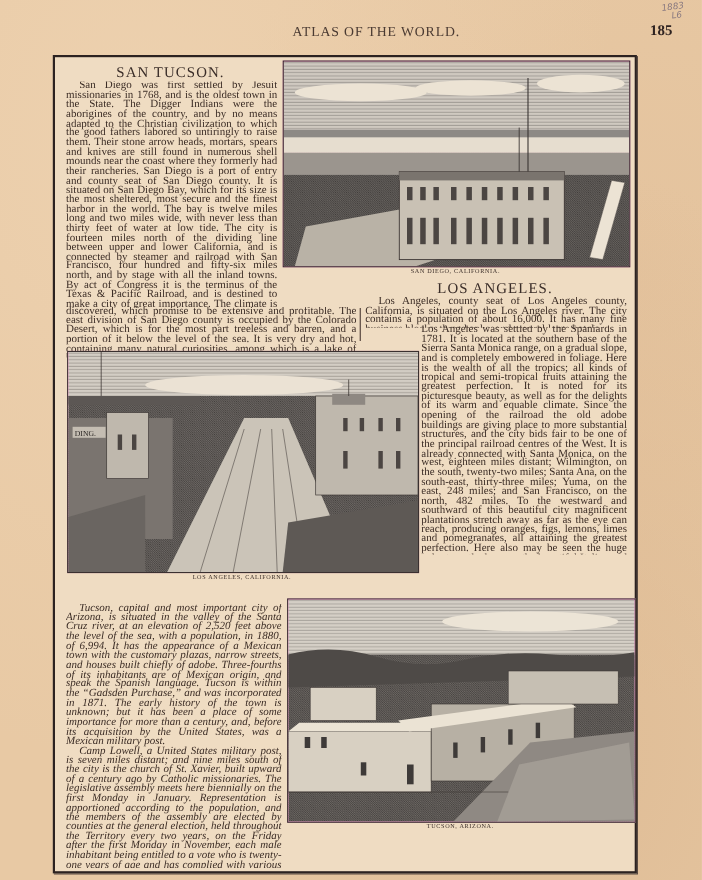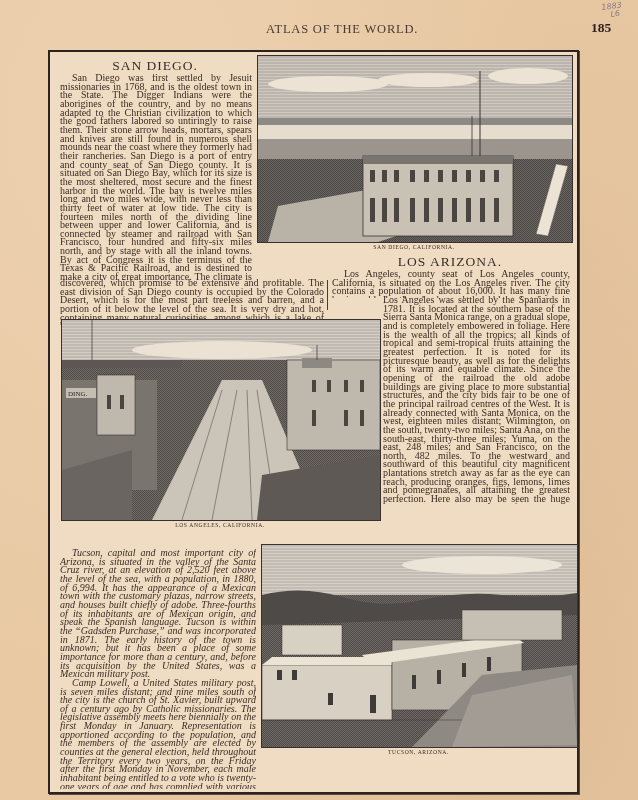--- a/index.html
+++ b/index.html
@@ -66,21 +66,21 @@
   <span class="page-number">185</span>
 </div>
 <div class="handnote">
   <div>1883</div>
   <div style="padding-left:8px">L6</div>
 </div>
 
 <div class="frame">
   <div class="frame-inner">
 
-    <div class="section-title" style="left:10px; top:6px; width:190px;">SAN DIEGO.</div>
+    <div class="section-title" style="left:10px; top:6px; width:190px;">SAN TUCSON.</div>
     <div class="body-text" style="left:10px; top:22px; width:192px; height:206px; overflow:hidden;">
       <p>San Diego was first settled by Jesuit missionaries in 1768, and is the oldest town in the State. The Digger Indians were the aborigines of the country, and by no means adapted to the Christian civilization to which the good fathers labored so untiringly to raise them. Their stone arrow heads, mortars, spears and knives are still found in numerous shell mounds near the coast where they formerly had their rancheries. San Diego is a port of entry and county seat of San Diego county. It is situated on San Diego Bay, which for its size is the most sheltered, most secure and the finest harbor in the world. The bay is twelve miles long and two miles wide, with never less than thirty feet of water at low tide. The city is fourteen miles north of the dividing line between upper and lower California, and is connected by steamer and railroad with San Francisco, four hundred and fifty-six miles north, and by stage with all the inland towns. By act of Congress it is the terminus of the Texas &amp; Pacific Railroad, and is destined to make a city of great importance. The climate is remarkably equable, the thermometer rarely rising to eighty degrees Fahrenheit or sinking to the freezing point. At present the city has a population of about 5,000, and rapidly increasing. The country surrounding is well timbered and well watered, producing large crops of all kinds of grain, fruit and vegetables. Gold, silver and tin ores have recently been</p>
     </div>
     <div class="body-text" style="left:10px; top:227px; width:264px; height:46px; overflow:hidden; text-indent:0;">
       <p style="text-indent:0">discovered, which promise to be extensive and profitable. The east division of San Diego county is occupied by the Colorado Desert, which is for the most part treeless and barren, and a portion of it below the level of the sea. It is very dry and hot, containing many natural curiosities, among which is a lake of boiling mud.</p>
     </div>
 
     <div class="engraving" style="left:207px; top:3px; width:314px; height:186px;">
       <svg width="314" height="186" viewBox="0 0 314 186">
         <defs>
@@ -126,21 +126,21 @@
             <rect x="222" y="142" width="5" height="24"></rect>
             <rect x="236" y="142" width="5" height="24"></rect>
         </g>
         <line x1="222" y1="15" x2="222" y2="100" stroke="#3a3432" stroke-width="1"></line>
         <line x1="214" y1="60" x2="214" y2="100" stroke="#3a3432" stroke-width="0.8"></line>
         <polygon points="298,108 310,110 290,180 278,178" fill="#ece3d4" stroke="#5a5450" stroke-width="0.5"></polygon>
       </svg>
     </div>
     <div class="caption" style="left:207px; top:192px; width:314px;">SAN DIEGO, CALIFORNIA.</div>
 
-    <div class="section-title" style="left:280px; top:202px; width:240px;">LOS ARIZONA.</div>
+    <div class="section-title" style="left:280px; top:202px; width:240px;">LOS ANGELES.</div>
     <div class="rule-v" style="left:277px; top:228px; height:30px;"></div>
     <div class="body-text" style="left:282px; top:218px; width:238px; height:28px; overflow:hidden;">
       <p>Los Angeles, county seat of Los Angeles county, California, is situated on the Los Angeles river. The city contains a population of about 16,000. It has many fine business blocks, three banks, and several large hotels.</p>
     </div>
     <div class="body-text" style="left:333px; top:244px; width:187px; height:208px; overflow:hidden;">
       <p style="text-indent:0">Los Angeles was settled by the Spaniards in 1781. It is located at the southern base of the Sierra Santa Monica range, on a gradual slope, and is completely embowered in foliage. Here is the wealth of all the tropics; all kinds of tropical and semi-tropical fruits attaining the greatest perfection. It is noted for its picturesque beauty, as well as for the delights of its warm and equable climate. Since the opening of the railroad the old adobe buildings are giving place to more substantial structures, and the city bids fair to be one of the principal railroad centres of the West. It is already connected with Santa Monica, on the west, eighteen miles distant; Wilmington, on the south, twenty-two miles; Santa Ana, on the south-east, thirty-three miles; Yuma, on the east, 248 miles; and San Francisco, on the north, 482 miles. To the westward and southward of this beautiful city magnificent plantations stretch away as far as the eye can reach, producing oranges, figs, lemons, limes and pomegranates, all attaining the greatest perfection. Here also may be seen the huge palm tree, the banana, the beautiful Italian and Monterey cypress, the live oak, the pepper and the eucalyptus. Los Angeles county has an area of about six thousand square miles, and is drained by the San Gabriel, Los Angeles and Santa Ana rivers. The surface, except in the Los Angeles, Santa Ana and San Fernando valleys, is for the most part mountainous. Gold, silver, tin, copper, asbestos and coal mines abound, some of which are at present extensively worked. Petroleum is found in the San Fernando hills.</p>
     </div>
 
     <div class="engraving" style="left:11px; top:267px; width:318px; height:200px;">
       <svg width="318" height="200" viewBox="0 0 318 200">

